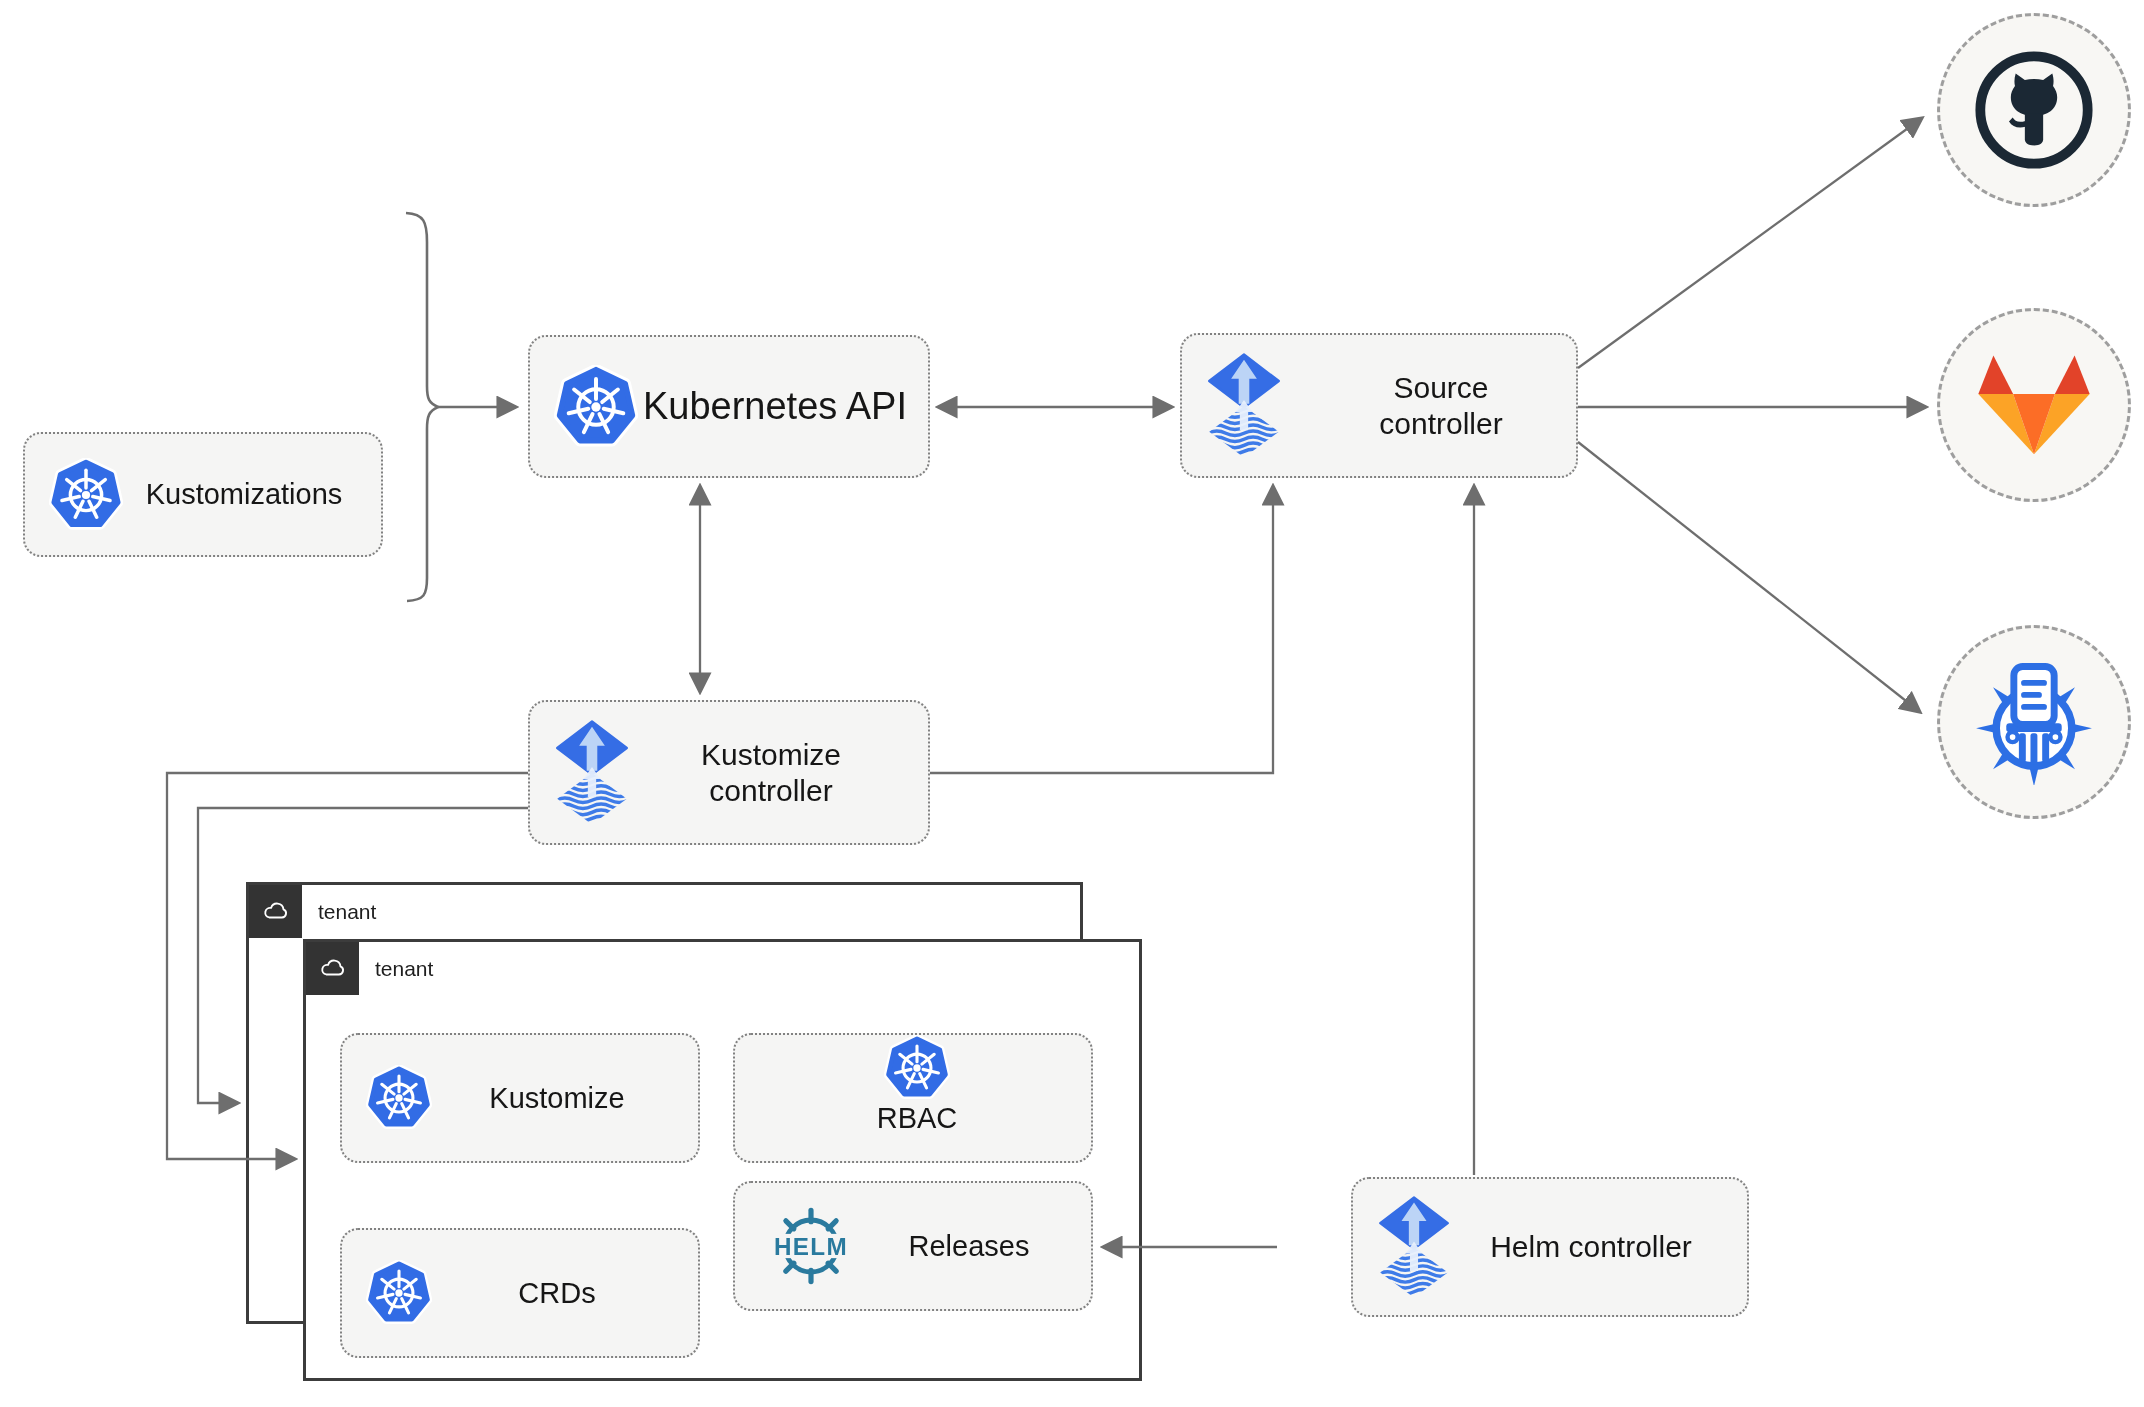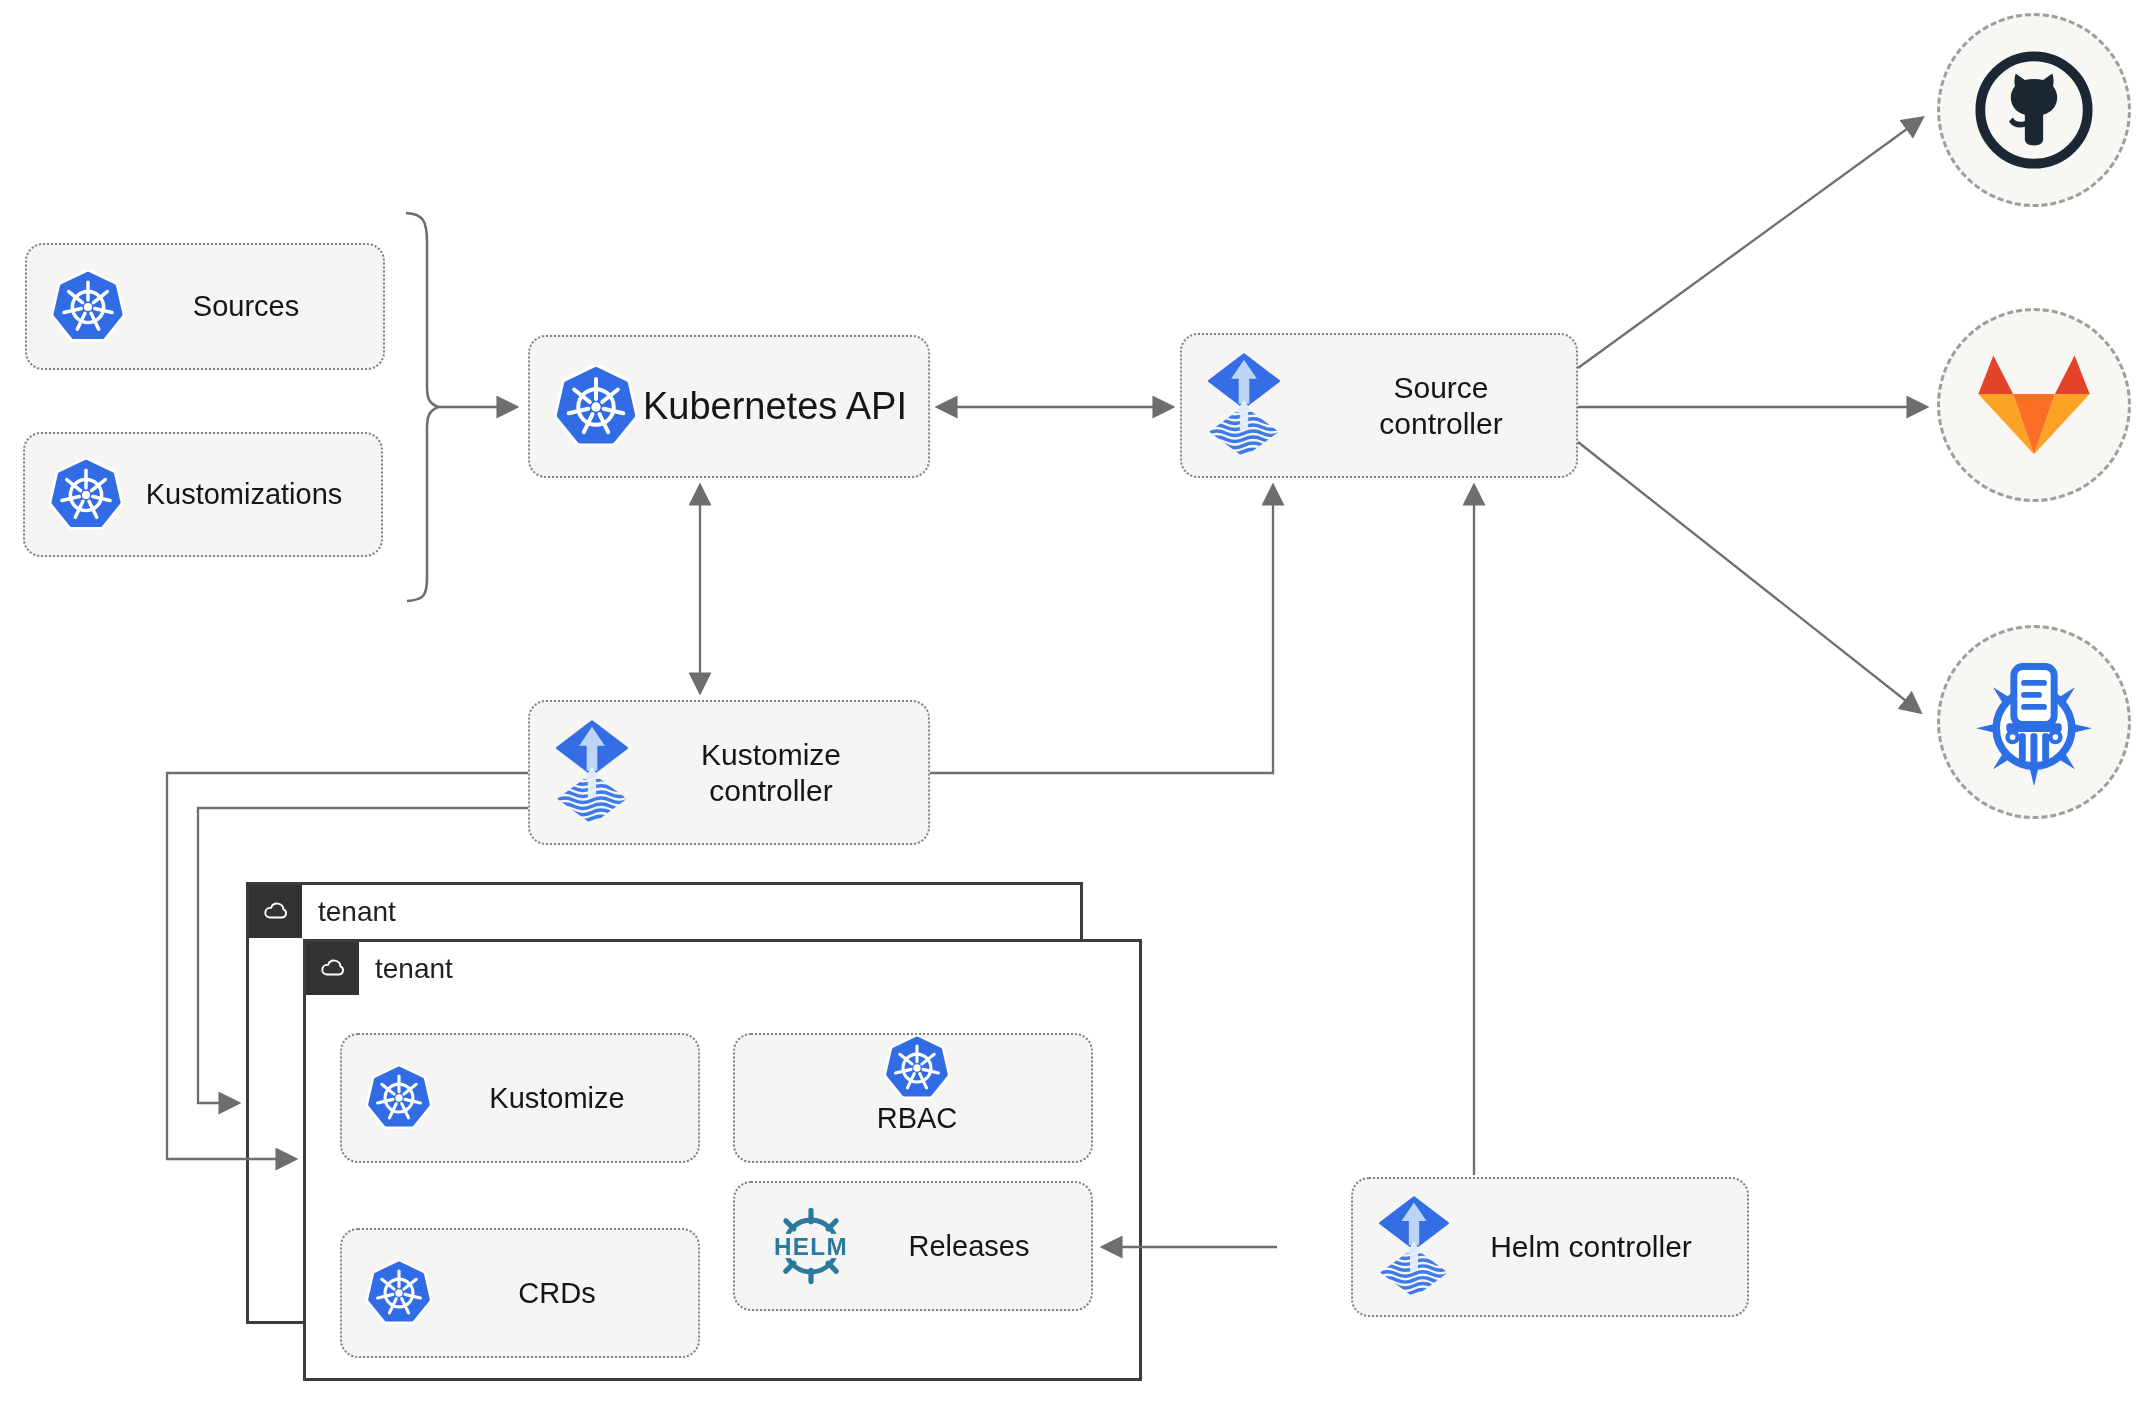--- a/index.html
+++ b/index.html
@@ -32,21 +32,21 @@
     background:#ffffff;
     border:3px solid #3c3c3c;
     box-sizing:border-box;
   }
   .tenant-head{display:flex;align-items:center;}
   .tenant-badge{
     width:53px;height:53px;background:#333333;
     display:flex;align-items:center;justify-content:center;
     flex:0 0 auto;
   }
-  .tenant-lbl{font-size:28px;color:#1f1f1f;padding-left:16px;}
+  .tenant-lbl{font-size:21px;color:#1f1f1f;padding-left:16px;}
   
   .target-circle{
     position:absolute;width:194px;height:194px;
     border:3px dashed #9e9e9e;border-radius:50%;
     background:#f8f7f4;
     box-sizing:border-box;
     display:flex;align-items:center;justify-content:center;
   }
   .connectors{position:absolute;left:0;top:0;pointer-events:none;z-index:30;}
   .layer-nodes{position:absolute;inset:0;z-index:10;}
@@ -156,28 +156,20 @@
       </symbol>
 
       <symbol id="sym-cloud" viewBox="0 0 40 28">
         <path d="M12 21 h15 a5 5 0 0 0 1.8 -9.6 a7.5 7.5 0 0 0 -14.6 -1.6 a5.5 5.5 0 0 0 -2.2 11.2 z" fill="none" stroke="#ffffff" stroke-width="2.2" stroke-linejoin="round"></path>
       </symbol>
     </defs>
   </svg>
 
   <div class="layer-nodes">
 
-    <div class="node" style="left:25px;top:243px;width:360px;height:127px;">
-      <span class="icon">
-        <svg width="74" height="74">
-            <use href="#sym-k8s"></use>
-          </svg>
-      </span>
-      <span class="lbl">Sources</span>
-    </div>
 
     <div class="node" style="left:23px;top:432px;width:360px;height:125px;">
       <span class="icon">
         <svg width="74" height="74">
             <use href="#sym-k8s"></use>
           </svg>
       </span>
       <span class="lbl">Kustomizations</span>
     </div>
 

